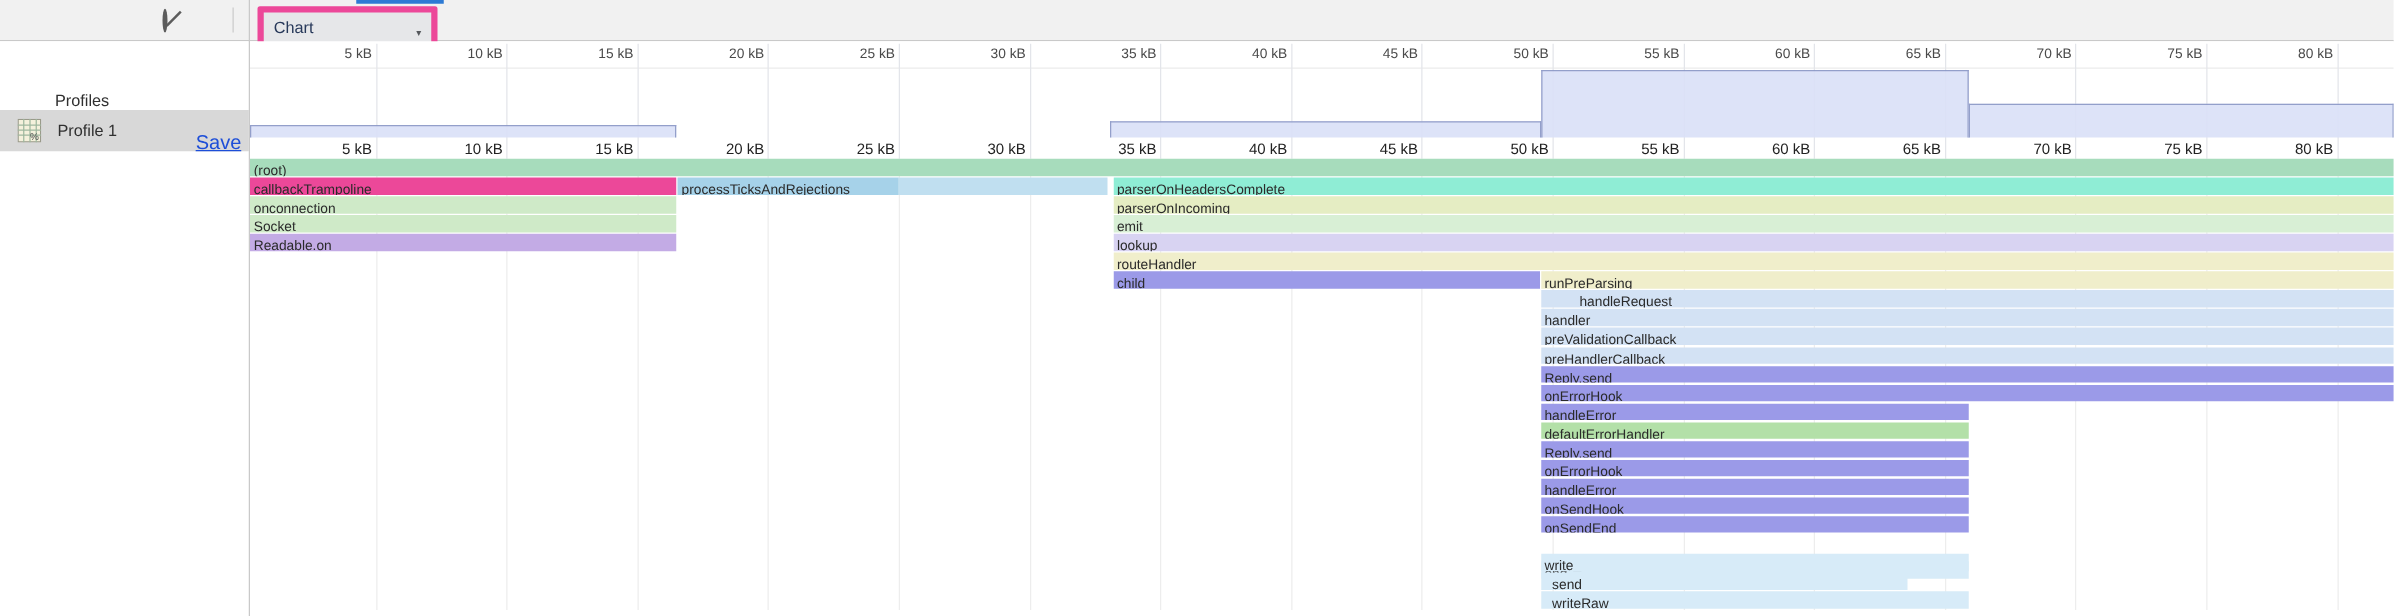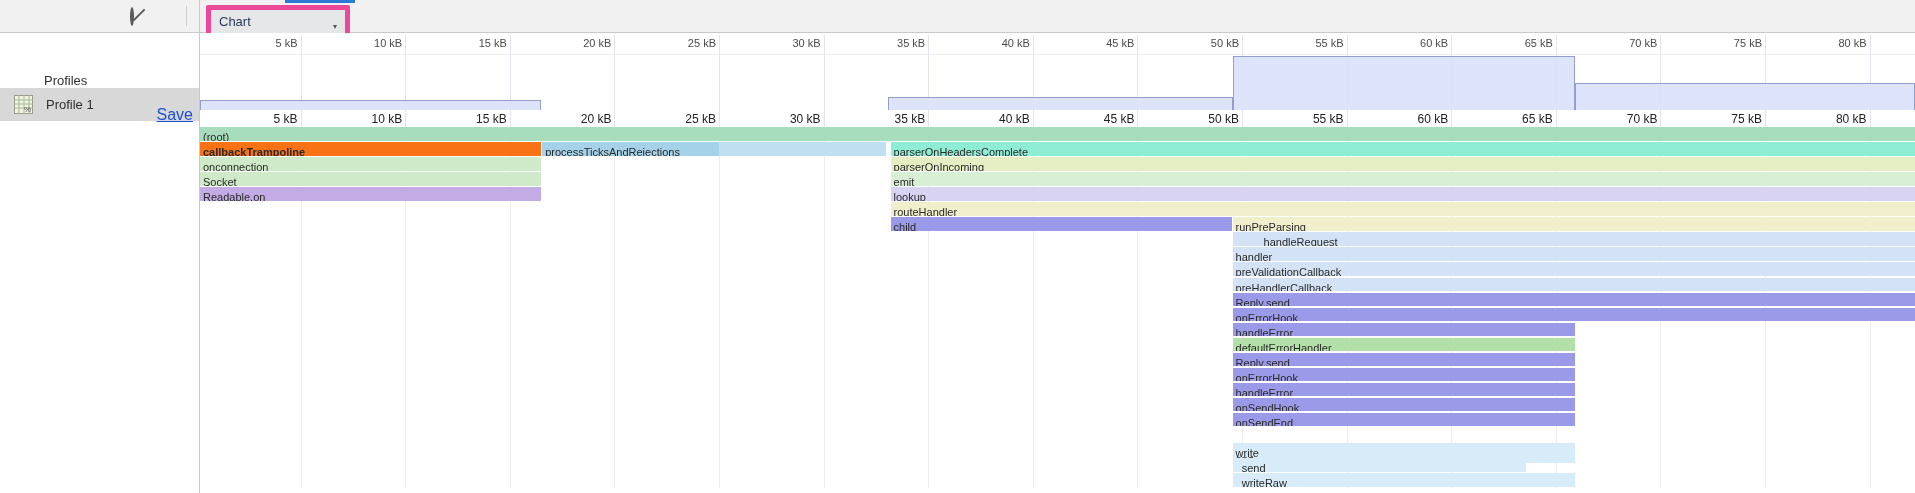--- a/index.html
+++ b/index.html
@@ -149,21 +149,21 @@
     <div class="ruler-label big" style="left: 1248.2px; top: 79px;">60 kB</div>
     <div class="ruler-label" style="left: 1352.8px; top: 4px;">65 kB</div>
     <div class="ruler-label big" style="left: 1352.8px; top: 79px;">65 kB</div>
     <div class="ruler-label" style="left: 1457.4px; top: 4px;">70 kB</div>
     <div class="ruler-label big" style="left: 1457.4px; top: 79px;">70 kB</div>
     <div class="ruler-label" style="left: 1562px; top: 4px;">75 kB</div>
     <div class="ruler-label big" style="left: 1562px; top: 79px;">75 kB</div>
     <div class="ruler-label" style="left: 1666.6px; top: 4px;">80 kB</div>
     <div class="ruler-label big" style="left: 1666.6px; top: 79px;">80 kB</div>
     <div class="flame-bar" style="left: 0px; width: 1715px; top: 94px; background: rgb(167, 220, 188);"><span>(root)</span></div>
-    <div class="flame-bar" style="left: 0px; width: 341.18px; top: 109.05px; background: #f97316; font-weight: bold;"><span>callbackTrampoline</span></div>
+    <div class="flame-bar" style="left: 0px; width: 341.18px; top: 109.05px; background: #ec4899;"><span>callbackTrampoline</span></div>
     <div class="flame-bar" style="left: 342.226px; width: 176.774px; top: 109.05px; background: rgb(166, 210, 233);"><span>processTicksAndRejections</span></div>
     <div class="flame-bar" style="left: 519px; width: 167.36px; top: 109.05px; background: rgb(192, 223, 240);"></div>
     <div class="flame-bar" style="left: 690.544px; width: 1024.46px; top: 109.05px; background: rgb(143, 237, 213);"><span>parserOnHeadersComplete</span></div>
     <div class="flame-bar" style="left: 0px; width: 341.18px; top: 124.1px; background: rgb(207, 234, 200);"><span>onconnection</span></div>
     <div class="flame-bar" style="left: 690.544px; width: 1024.46px; top: 124.1px; background: rgb(229, 237, 195);"><span>parserOnIncoming</span></div>
     <div class="flame-bar" style="left: 0px; width: 341.18px; top: 139.15px; background: rgb(207, 234, 200);"><span>Socket</span></div>
     <div class="flame-bar" style="left: 690.544px; width: 1024.46px; top: 139.15px; background: rgb(216, 239, 213);"><span>emit</span></div>
     <div class="flame-bar" style="left: 0px; width: 341.18px; top: 154.2px; background: rgb(195, 171, 229);"><span>Readable.on</span></div>
     <div class="flame-bar" style="left: 690.544px; width: 1024.46px; top: 154.2px; background: rgb(216, 211, 242);"><span>lookup</span></div>
     <div class="flame-bar" style="left: 690.544px; width: 1024.46px; top: 169.25px; background: rgb(240, 238, 203);"><span>routeHandler</span></div>

